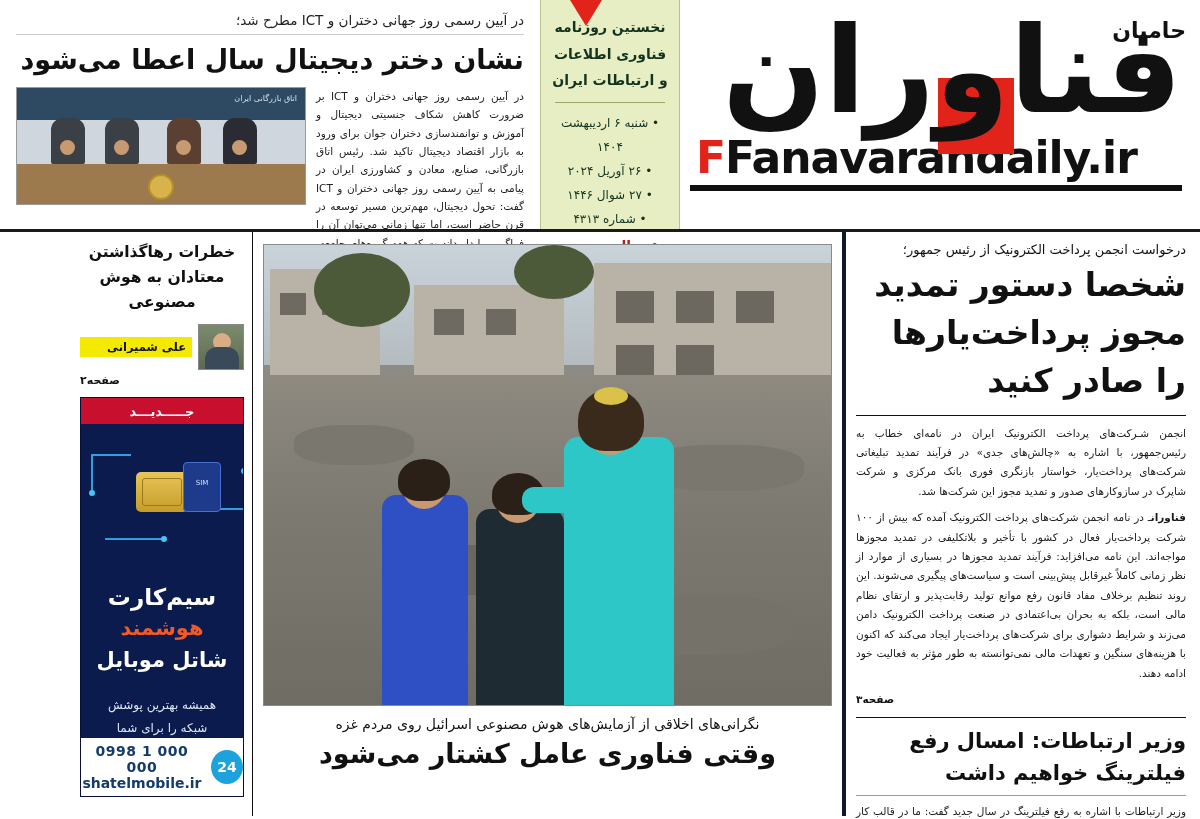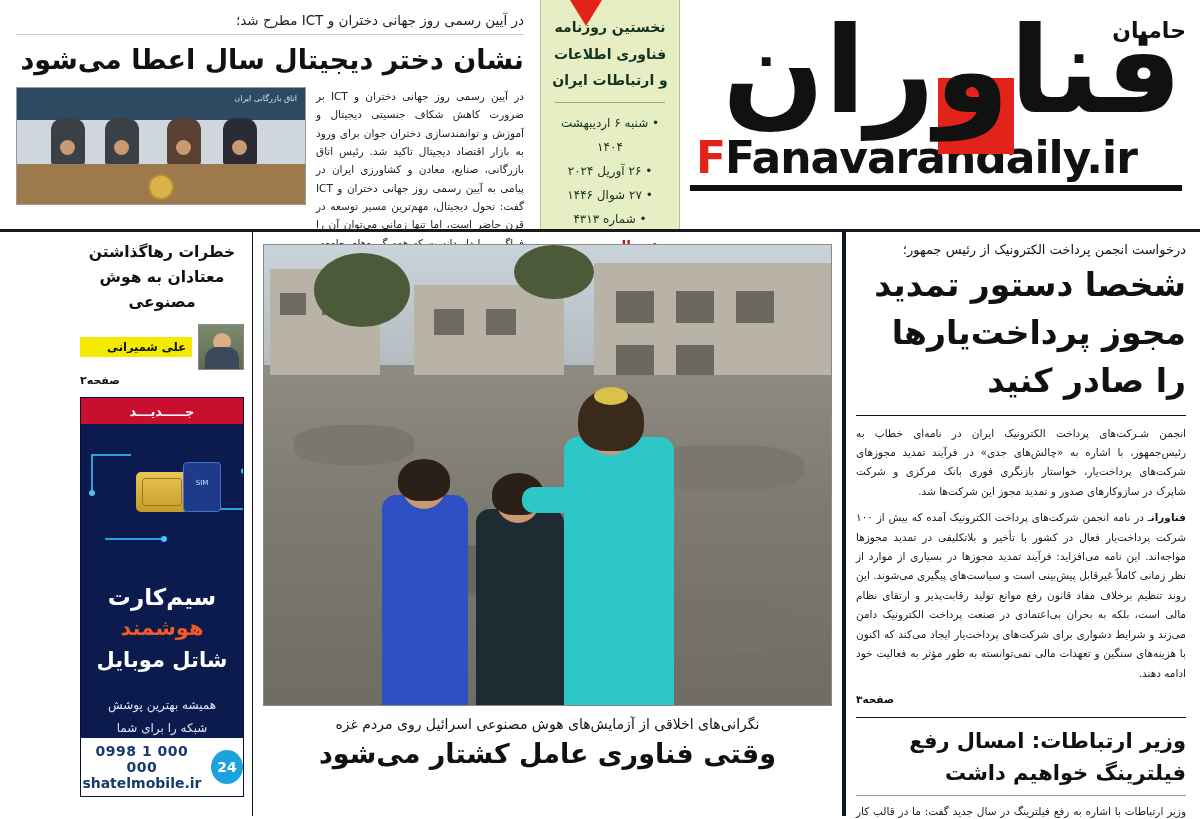--- a/index.html
+++ b/index.html
@@ -388,21 +388,21 @@
     <div class="red-flag"></div>
   </div>
 
   <div class="content">
 
     <div class="col-right">
       <div class="art-kicker">درخواست انجمن پرداخت الکترونیک از رئیس جمهور؛</div>
       <div class="art-head">شخصا دستور تمدید مجوز پرداخت‌یارها را صادر کنید</div>
       <div class="rule"></div>
       <div class="art-body">
-        <p>انجمن شـرکت‌های پرداخت الکترونیک ایران در نامه‌ای خطاب به رئیس‌جمهور، با اشاره به «چالش‌های جدی» در فرآیند تمدید مجوزهای شرکت‌های پرداخت‌یار، خواستار بازنگری فوری بانک مرکزی و شرکت شاپرک در سازوکارهای صدور و تمدید مجوز این شرکت‌ها شد.</p>
+        <p>انجمن شـرکت‌های پرداخت الکترونیک ایران در نامه‌ای خطاب به رئیس‌جمهور، با اشاره به «چالش‌های جدی» در فرآیند تمدید تبلیغاتی شرکت‌های پرداخت‌یار، خواستار بازنگری فوری بانک مرکزی و شرکت شاپرک در سازوکارهای صدور و تمدید مجوز این شرکت‌ها شد.</p>
         <p><b>فناوران</b><span>ـ در نامه انجمن شرکت‌های پرداخت الکترونیک آمده که بیش از ۱۰۰ شرکت پرداخت‌یار فعال در کشور با تأخیر و بلاتکلیفی در تمدید مجوزها مواجه‌اند. این نامه می‌افزاید: فرآیند تمدید مجوزها در بسیاری از موارد از نظر زمانی کاملاً غیرقابل پیش‌بینی است و سیاست‌های پیگیری می‌شوند. این روند تنظیم برخلاف مفاد قانون رفع موانع تولید رقابت‌پذیر و ارتقای نظام مالی است، بلکه به بحران بی‌اعتمادی در صنعت پرداخت الکترونیک دامن می‌زند و شرایط دشواری برای شرکت‌های پرداخت‌یار ایجاد می‌کند که اکنون با هزینه‌های سنگین و تعهدات مالی نمی‌توانسته به طور مؤثر به فعالیت خود ادامه دهند.</span></p>
         <div class="pageref-sm">صفحه۳</div>
       </div>
 
       <div class="rule"></div>
       <div class="art-head-2">وزیر ارتباطات: امسال رفع فیلترینگ خواهیم داشت</div>
       <div class="rule-thin"></div>
       <div class="art-body">
         <p>وزیر ارتباطات با اشاره به رفع فیلترینگ در سال جدید گفت: ما در قالب کار کارشناسی به آنچه به تأیید رئیس‌جمهور موضوع گام‌های بعدی رفع فیلترینگ را دنبال می‌کنیم و احتمالاً ان‌شاءالله شاهد گشایش‌هایی در این خصوص خواهیم بود.</p>
         <p><b>فناوران</b><span>ـ ستار هاشـمی وزیر ارتباطات و فناوری اطلاعات در باره اظهارات اخیر خود مبنی بر اینکه تاکید وزارت ارتباطات بر دوری از رسـانه‌زدگی به معنای فرار از وعده رفع فیلترینگ نخواهند بود، عنوان کرد: چه از ابتدای وارد اصلاح چنین جمع‌بندی نیست. اصولا نگاه ما این است که گفتیم بحث‌های مرتبط با آثار و آسیب‌های محدودیتی را داشته‌ایم و این در باره کارشناسی‌های وارد می‌کنیم. این موضوع را در قالب کار کارشناسی به تأیید رئیس‌جمهور موضوع را دنبال می‌کنیم.</span></p>

